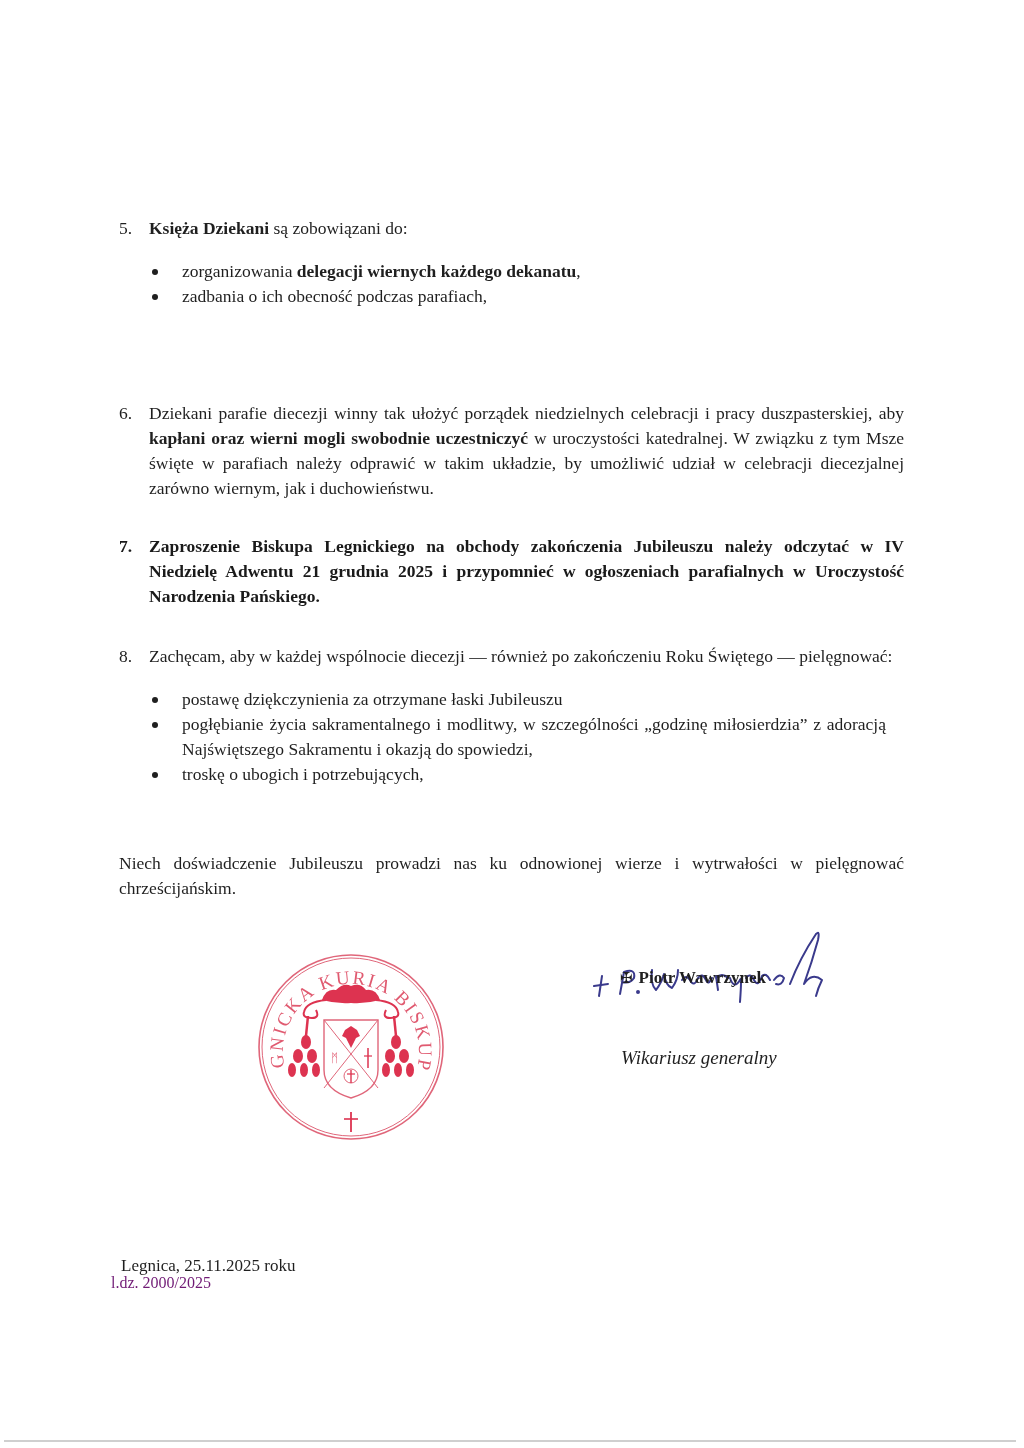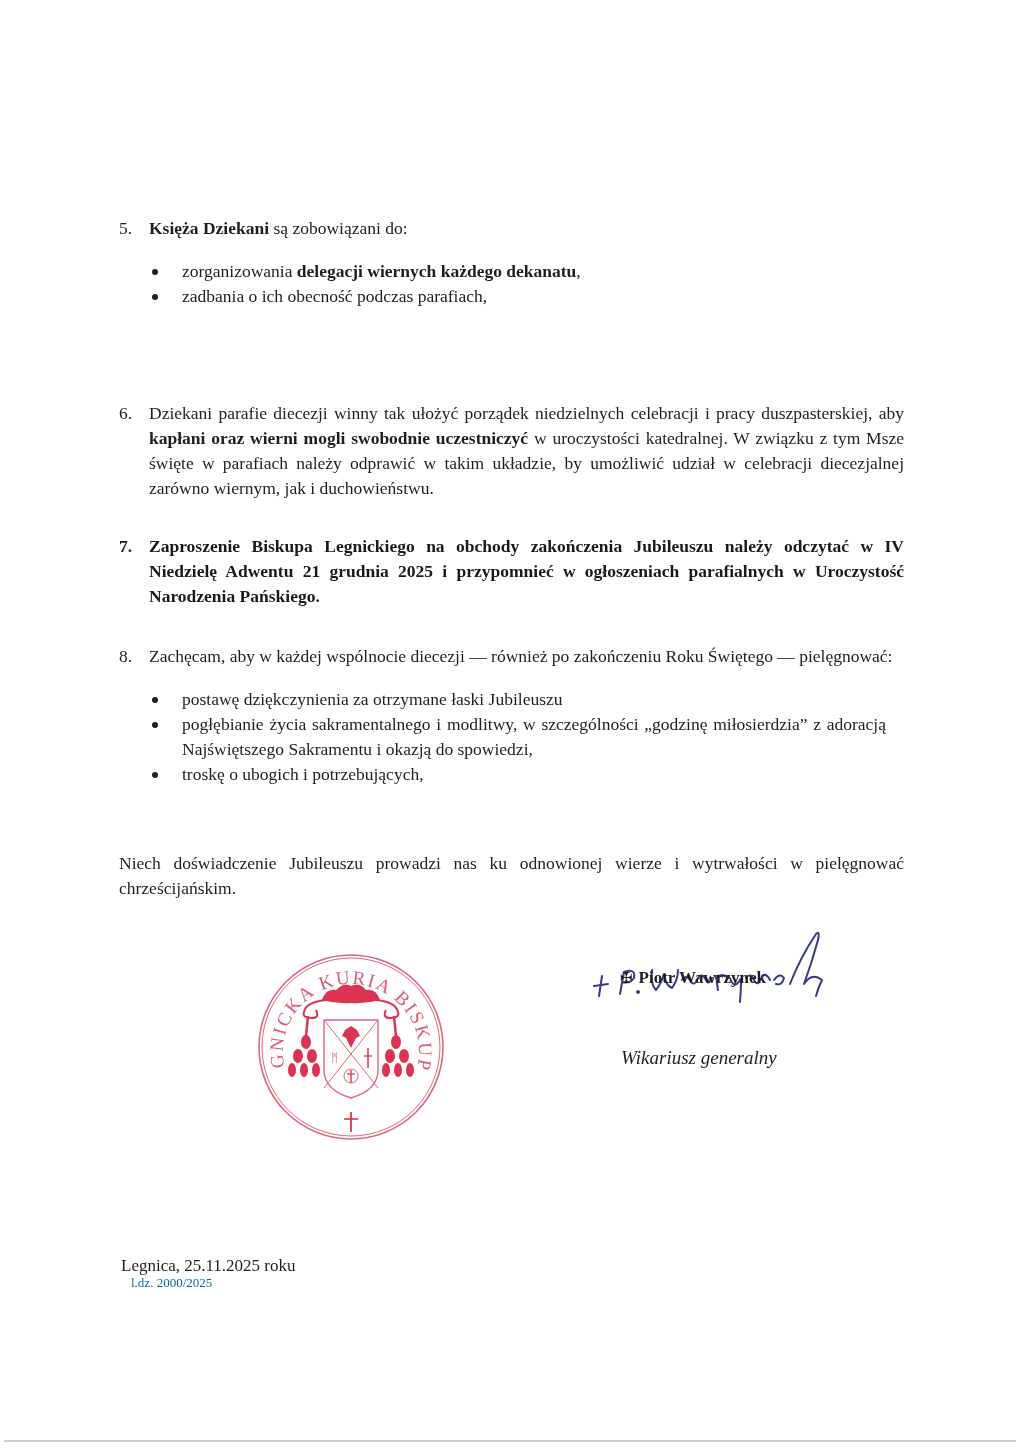--- a/index.html
+++ b/index.html
@@ -98,24 +98,24 @@
     }
     .place-date {
       position: absolute;
       left: 121px;
       top: 1245px;
       font-size: 17px;
       margin-top: 8px;
     }
     .ref-no {
       position: absolute;
-      left: 131px;
+      left: 111px;
       top: 1270px;
-      font-size: 13px;
-      color: #0369a1;
+      font-size: 16px;
+      color: #701a75;
     }
     .bottom-rule {
       position: absolute;
       left: 4px;
       top: 1440px;
       width: 1012px;
       height: 2px;
       background: #cfcfcf;
     }
   </style>

